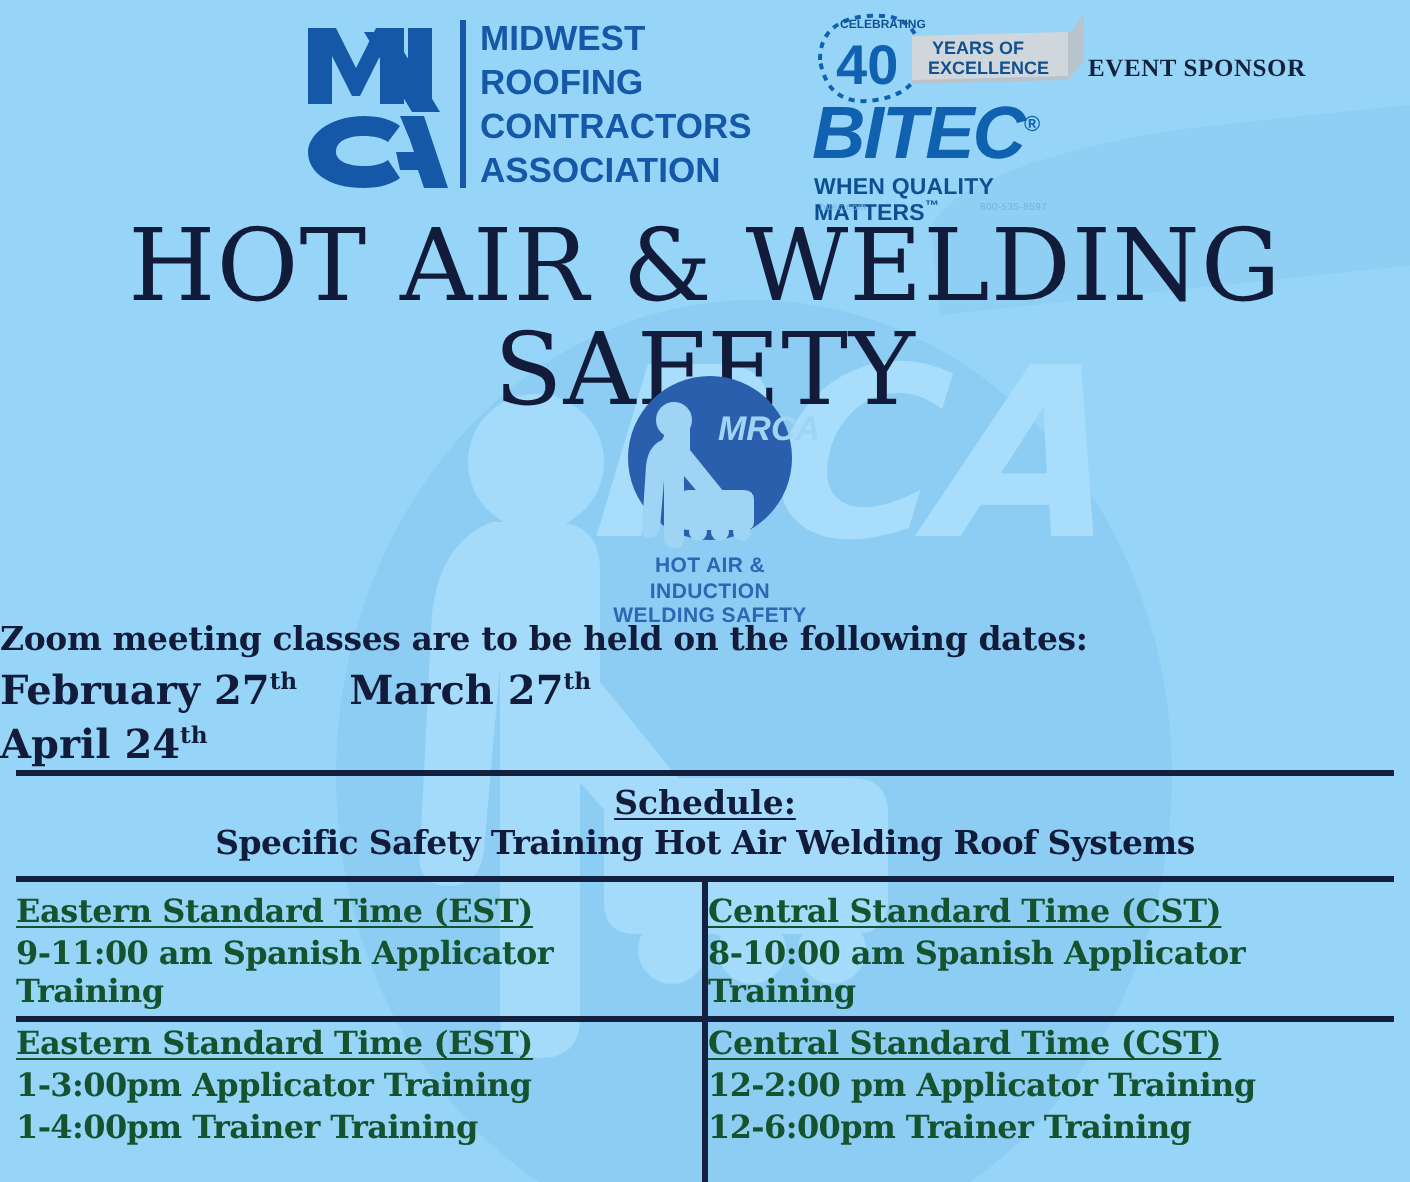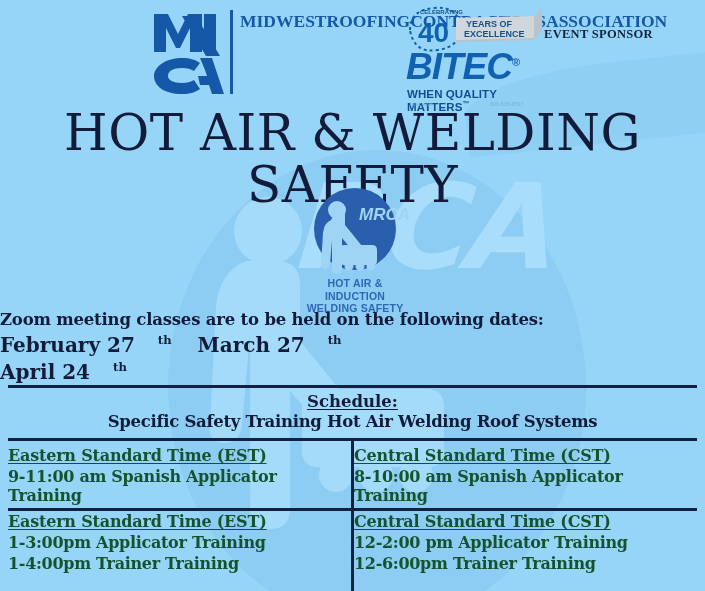--- a/index.html
+++ b/index.html
@@ -82,22 +82,23 @@
     position: absolute;
     left: 152px;
     top: 8px;
     display: flex;
     align-items: center;
     gap: 6px;
   }
   .mrca-mark { width: 72px; height: 88px; display: block; }
   .mrca-words {
     display: flex;
+    flex-direction: column;
     justify-content: center;
-    font-family: Liberation Serif, serif;
+    font-family: Liberation Sans, sans-serif;
     font-weight: bold;
     color: #1558a8;
     font-size: 17.5px;
     line-height: 1.27;
     letter-spacing: 0px;
     border-left: 3px solid #1558a8;
     padding-left: 7px;
     height: 84px;
   }
 
@@ -199,21 +200,21 @@
     width: 681px;
     text-align: left;
     color: #121c3a;
     font-family: "DejaVu Serif", serif;
     font-weight: bold;
   }
   .dates .lead { font-size: 16.5px; letter-spacing: -0.2px; }
   .dates .row { font-size: 20px; margin-top: 4px; }
   .dates .row .gap { display: inline-block; width: 26px; }
   .dates .row2 { font-size: 20px; margin-top: 3px; }
-  sup { font-size: 0.58em; vertical-align: super; line-height: 0; margin-left: 23px; }
+  sup { font-size: 0.58em; vertical-align: super; line-height: 0; }
 
   
   .rule {
     position: absolute;
     left: 8px;
     width: 689px;
     height: 3px;
     background: #13203f;
   }
   .rule.r1 { top: 385px; }

